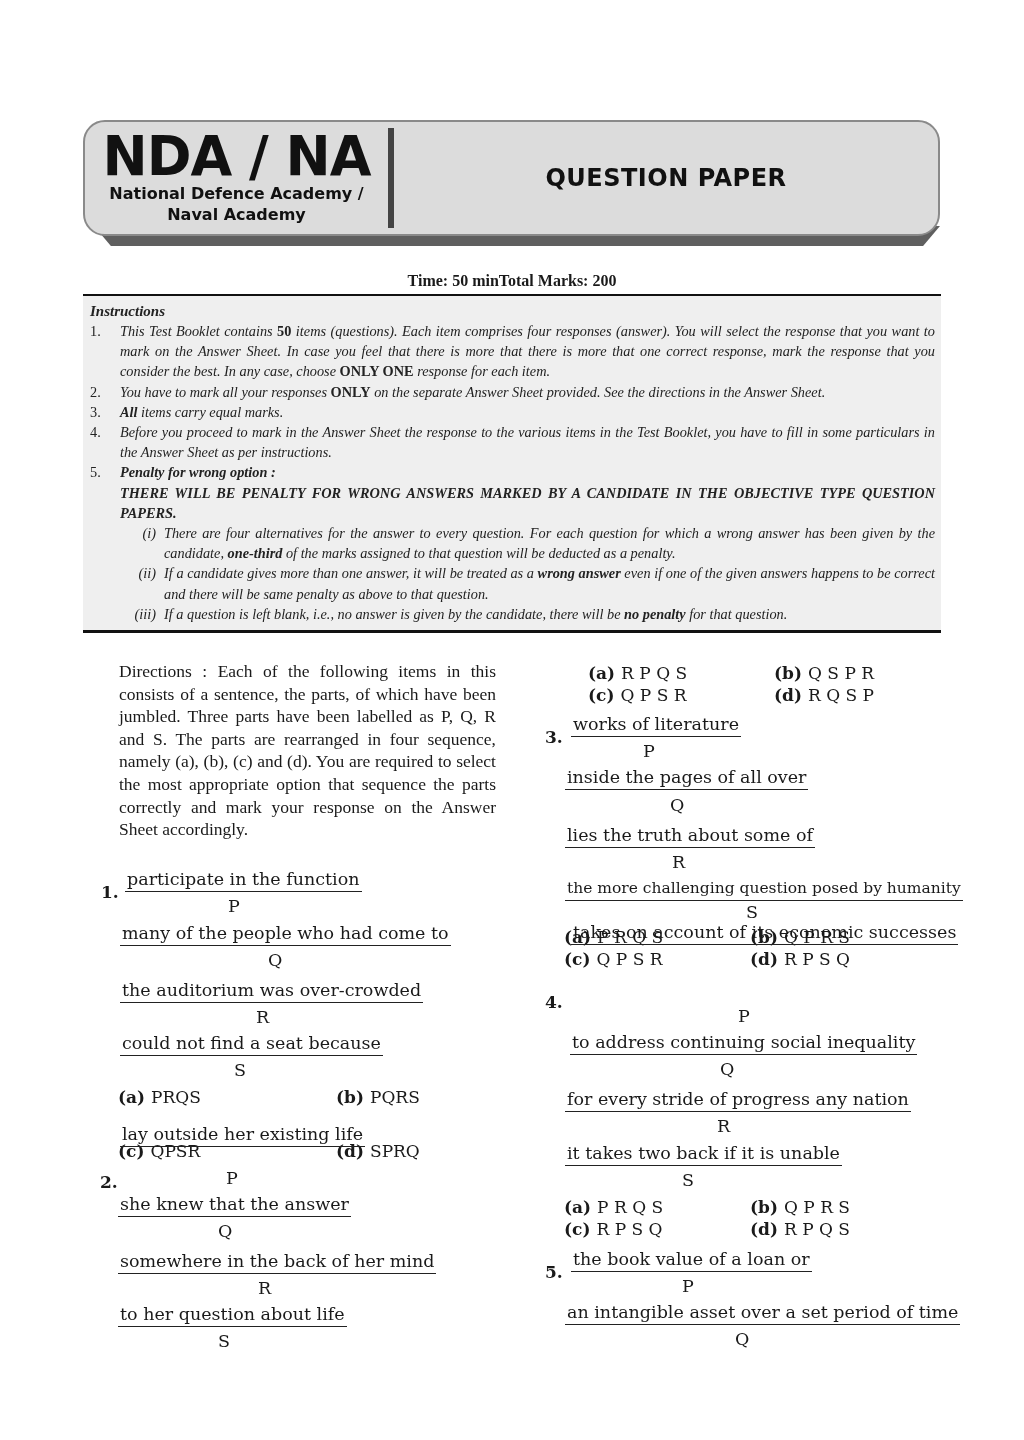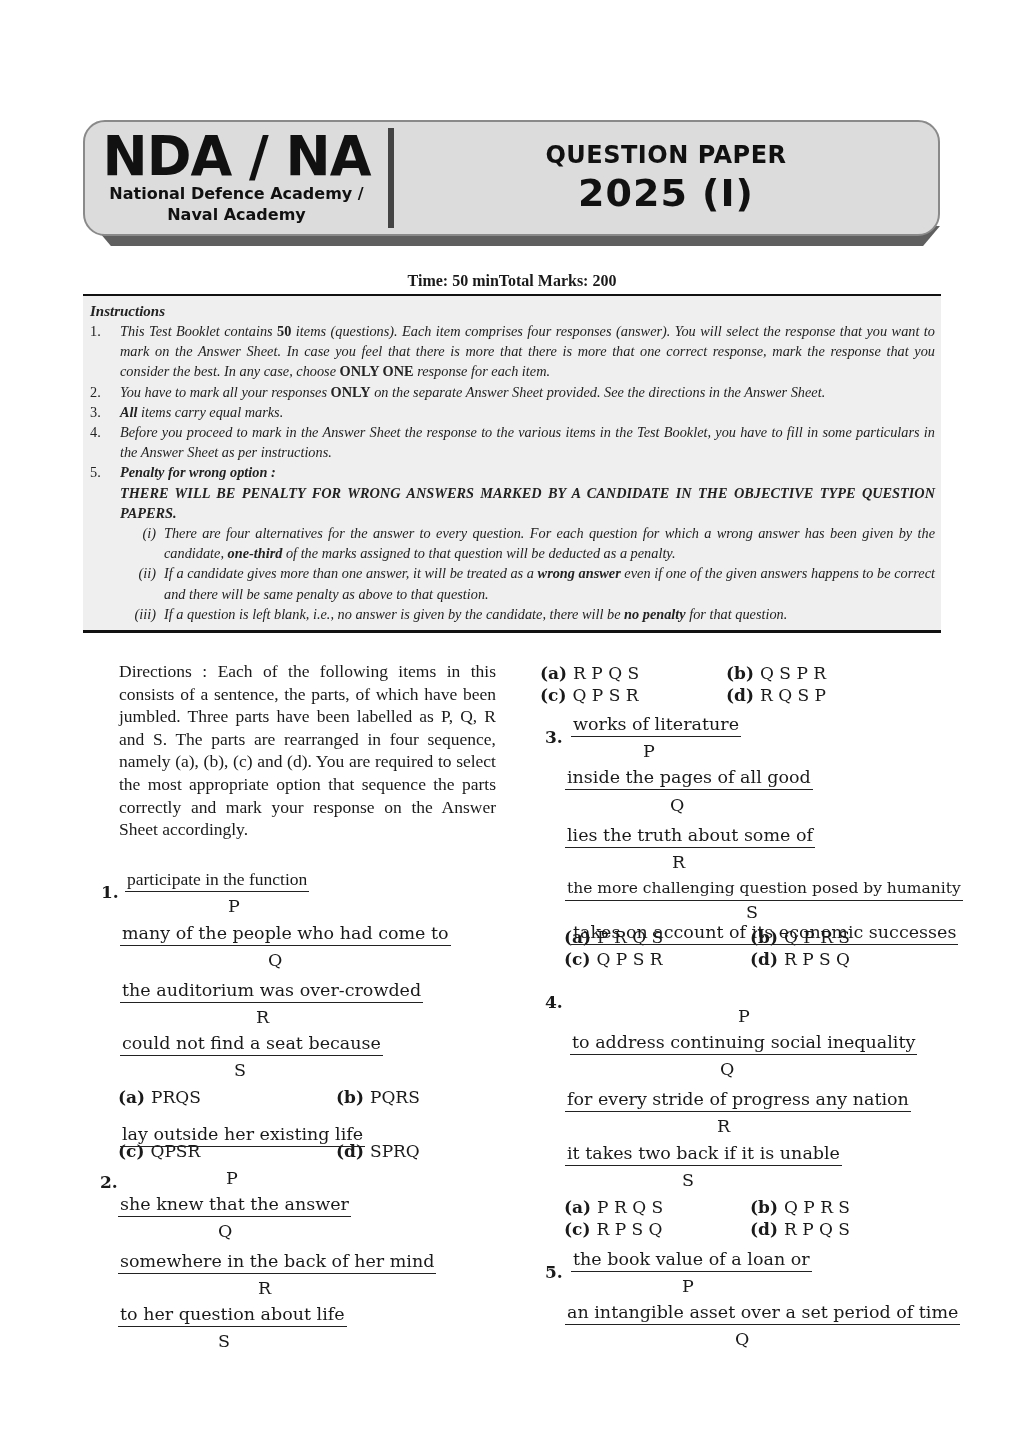--- a/index.html
+++ b/index.html
@@ -75,21 +75,20 @@
   <div class="banner-inner">
     <div class="b-col c1">
       <div class="nda-title">NDA / NA</div>
       <div class="nda-sub">National Defence Academy /</div>
       <div class="nda-sub">Naval Academy</div>
     </div>
     <div class="b-sep"></div>
     <div class="b-sep"></div>
     <div class="b-col c3">
       <div class="qp-label">QUESTION PAPER</div>
-      <div class="qp-year">2025 (I)</div>
     </div>
   </div>
 </div>
 
 <div class="meta-row">
   <span>Time: 50 min</span>
   <span>Total Marks: 200</span>
 </div>
 <div class="rule-top"></div>
 
@@ -131,21 +130,21 @@
   </div>
 </div>
 <div class="rule-bot"></div>
 
 <div class="col col-left">
   <div class="directions"><span class="dlabel">Directions :</span><span> Each of the following items in this consists of a sentence, the parts, of which have been jumbled. Three parts have been labelled as P, Q, R and S. The parts are rearranged in four sequence, namely (a), (b), (c) and (d). You are required to select the most appropriate option that sequence the parts correctly and mark your response on the Answer Sheet accordingly.</span></div>
 </div>
 
 <div class="q" style="left:0;top:0;">
   <span class="q-num" style="left:101px;top:882px;">1.</span>
-  <div class="part" style="left:125px;top:869px;font-family:Liberation Serif, serif;"><span class="part-text">participate in the function</span></div>
+  <div class="part" style="left:125px;top:869px;"><span class="part-text">participate in the function</span></div>
   <span class="part-label" style="left:228px;top:896px;">P</span>
   <div class="part" style="left:120px;top:923px;"><span class="part-text">many of the people who had come to</span></div>
   <span class="part-label" style="left:268px;top:950px;">Q</span>
   <div class="part" style="left:120px;top:980px;"><span class="part-text">the auditorium was over-crowded</span></div>
   <span class="part-label" style="left:256px;top:1007px;">R</span>
   <div class="part" style="left:120px;top:1033px;"><span class="part-text">could not find a seat because</span></div>
   <span class="part-label" style="left:234px;top:1060px;">S</span>
   <div class="opts" style="left:118px;top:1086px;gap:32px;">
     <div><span class="opt-key">(a)</span><span>PRQS</span></div>
     <div><span class="opt-key">(b)</span><span>PQRS</span></div>
@@ -157,33 +156,33 @@
 <div class="q" style="left:0;top:0;">
   <span class="q-num" style="left:100px;top:1172px;">2.</span>
   <div class="part" style="left:120px;top:1124px;"><span class="part-text">lay outside her existing life</span></div>
   <span class="part-label" style="left:226px;top:1168px;">P</span>
   <div class="part" style="left:118px;top:1194px;"><span class="part-text">she knew that the answer</span></div>
   <span class="part-label" style="left:218px;top:1221px;">Q</span>
   <div class="part" style="left:118px;top:1251px;"><span class="part-text">somewhere in the back of her mind</span></div>
   <span class="part-label" style="left:258px;top:1278px;">R</span>
   <div class="part" style="left:118px;top:1304px;"><span class="part-text">to her question about life</span></div>
   <span class="part-label" style="left:218px;top:1331px;">S</span>
-  <div class="opts" style="left:540px;top:662px;">
+  <div class="opts" style="left:588px;top:662px;">
     <div><span class="opt-key">(a)</span><span>R P Q S</span></div>
     <div><span class="opt-key">(b)</span><span>Q S P R</span></div>
     <div><span class="opt-key">(c)</span><span>Q P S R</span></div>
     <div><span class="opt-key">(d)</span><span>R Q S P</span></div>
   </div>
 </div>
 
 <div class="q" style="left:0;top:0;">
   <span class="q-num" style="left:545px;top:727px;">3.</span>
   <div class="part" style="left:571px;top:714px;"><span class="part-text">works of literature</span></div>
   <span class="part-label" style="left:643px;top:741px;">P</span>
-  <div class="part" style="left:565px;top:767px;"><span class="part-text">inside the pages of all good</span></div>
+  <div class="part" style="left:565px;top:767px;"><span class="part-text">inside the pages of all over</span></div>
   <span class="part-label" style="left:670px;top:795px;">Q</span>
   <div class="part" style="left:565px;top:825px;"><span class="part-text">lies the truth about some of</span></div>
   <span class="part-label" style="left:672px;top:852px;">R</span>
   <div class="part" style="left:565px;top:878px;"><span class="part-text" style="font-size:15.5px;">the more challenging question posed by humanity</span></div>
   <span class="part-label" style="left:746px;top:902px;">S</span>
   <div class="opts" style="left:564px;top:926px;">
     <div><span class="opt-key">(a)</span><span>P R Q S</span></div>
     <div><span class="opt-key">(b)</span><span>Q P R S</span></div>
     <div><span class="opt-key">(c)</span><span>Q P S R</span></div>
     <div><span class="opt-key">(d)</span><span>R P S Q</span></div>

